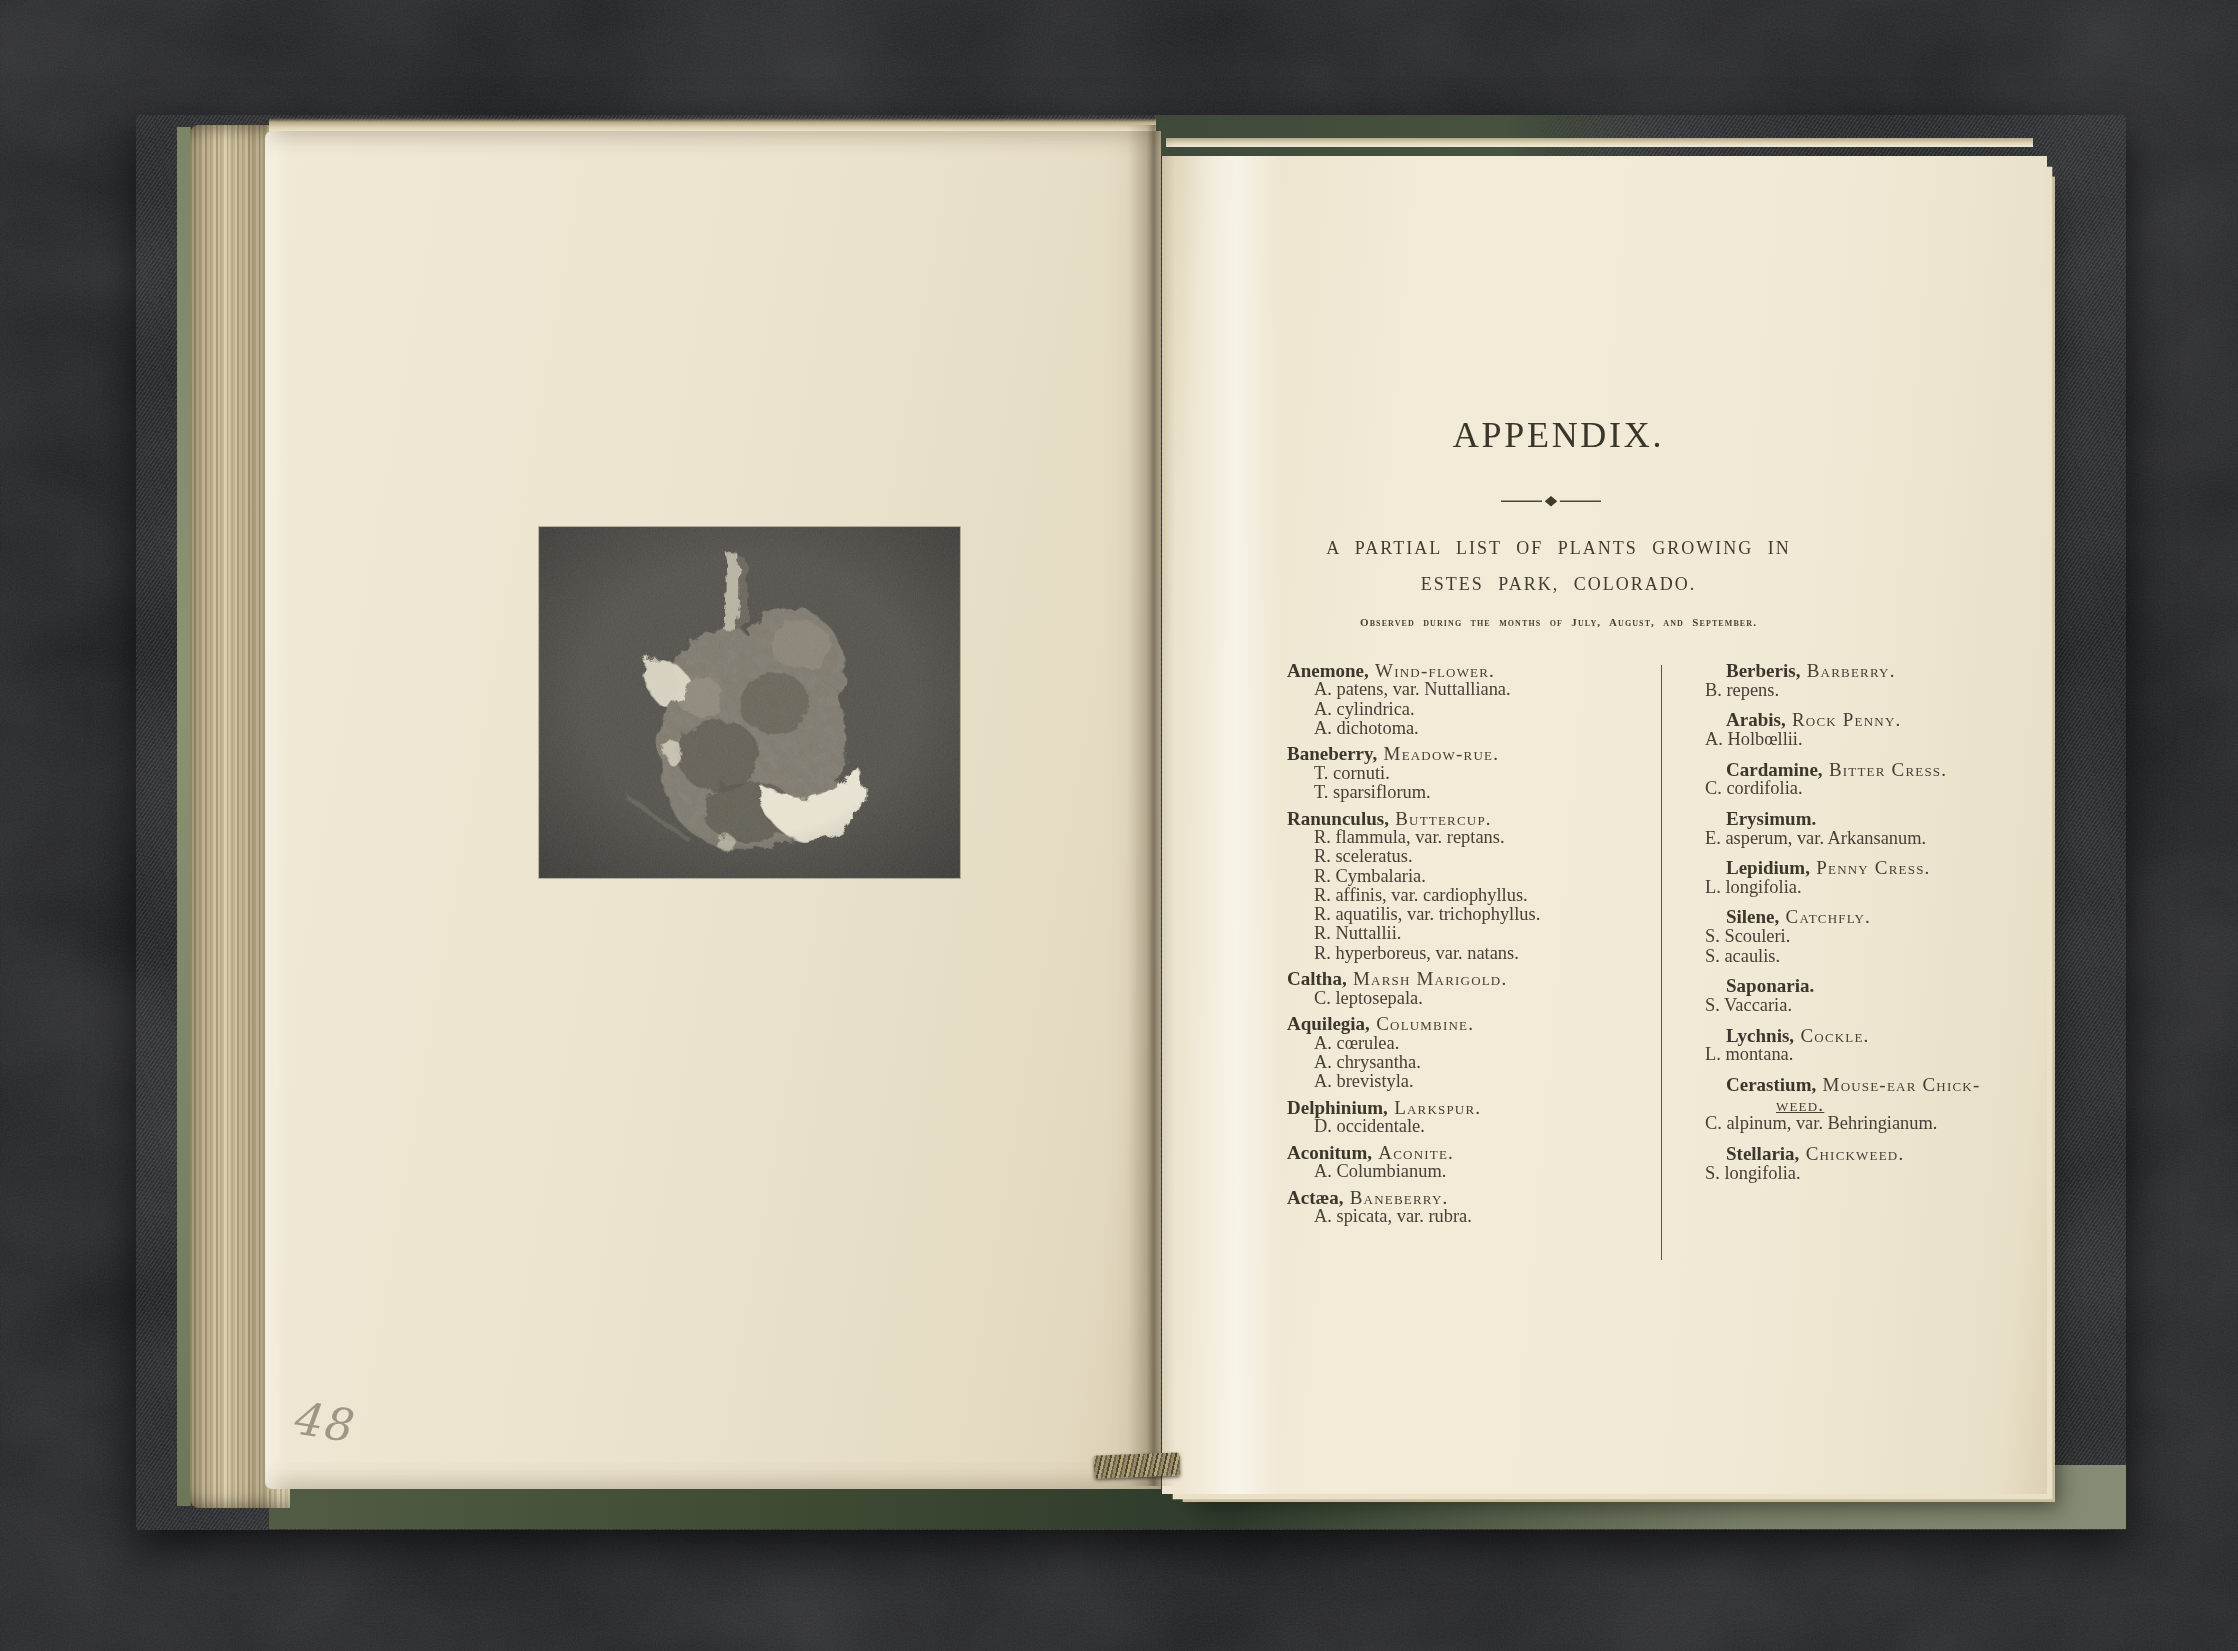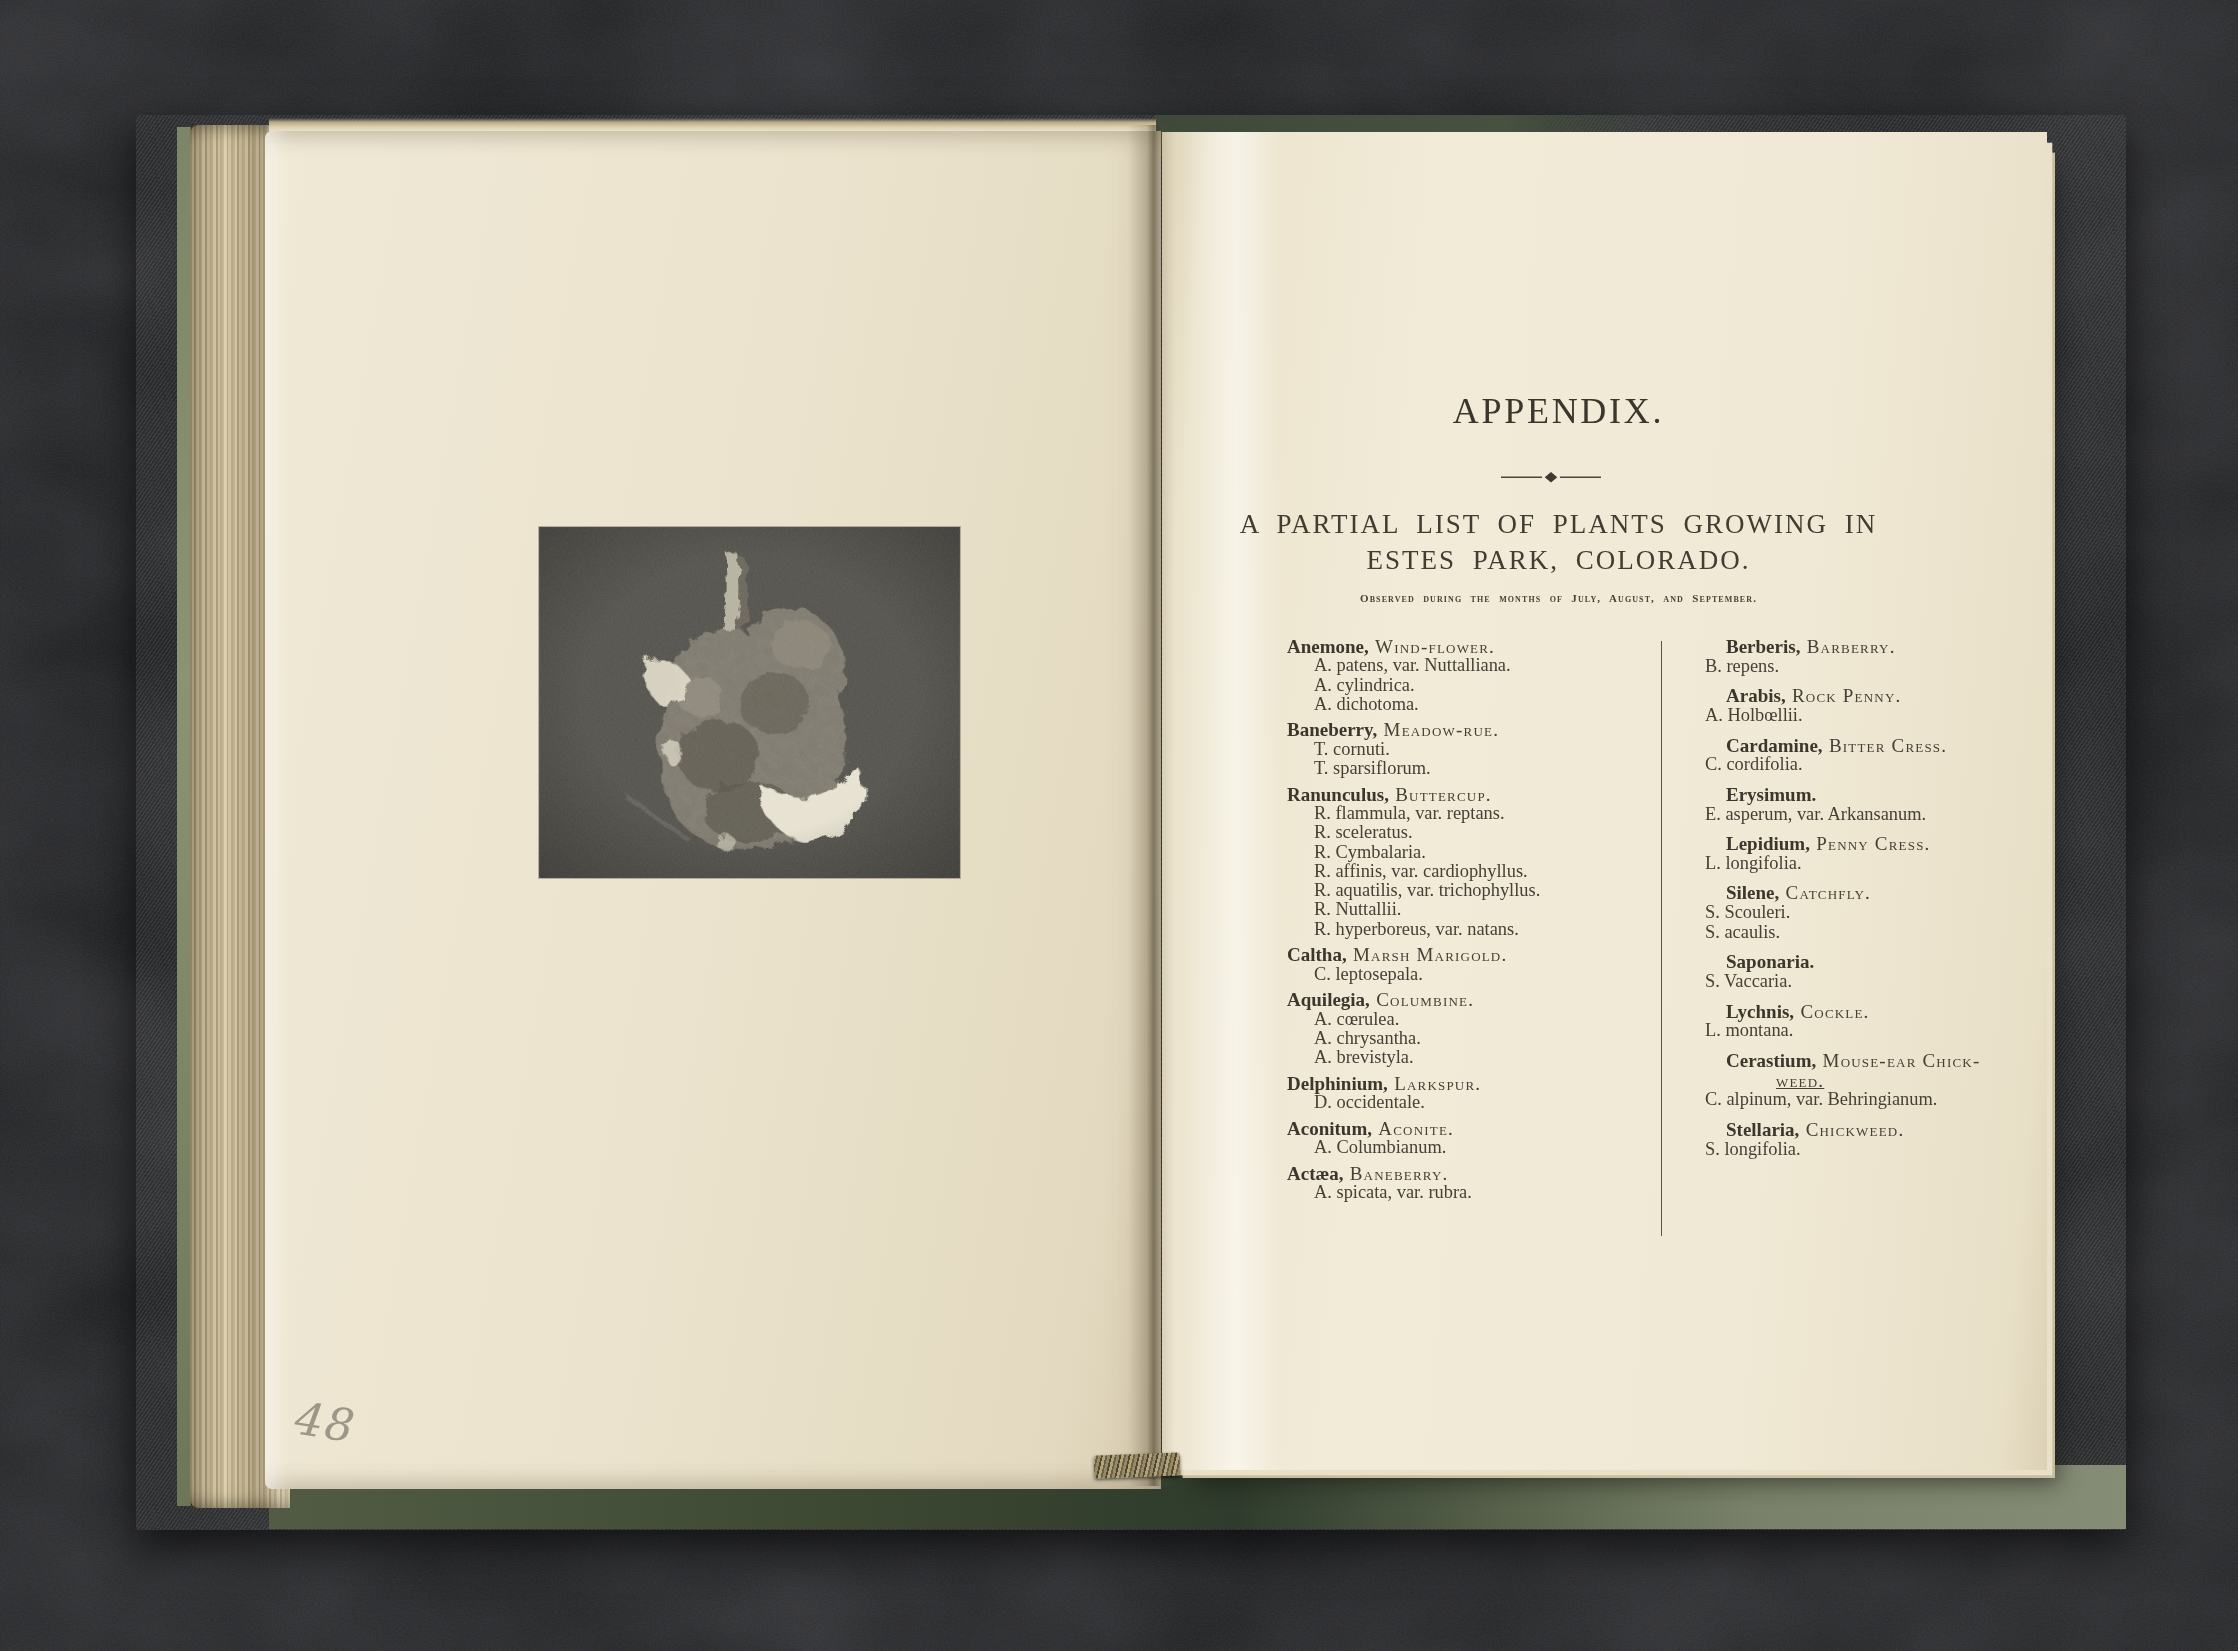--- a/index.html
+++ b/index.html
@@ -31,21 +31,21 @@
   
   .left-page{position:absolute;left:265px;top:131px;width:896px;height:1358px;z-index:4;
          background:linear-gradient(100deg,#f0e9d6 0%,#ebe3cd 50%,#e3d9c0 90%,#d8cdb1 100%);
          border-radius:7.2px 0 0 7.2px;
          box-shadow:inset 19.7px 0 23px -14.3px rgba(255,255,248,.8),
                     inset -30px 0 41px -19.7px rgba(94,80,50,.38),
                     inset 0 14.3px 19.7px -12.5px rgba(94,80,50,.34),
                     inset 0 -16px 21.5px -12.5px rgba(94,80,50,.30);}
   .left-page-top-leaves{position:absolute;left:269px;top:118px;width:887px;height:14.3px;z-index:4;
          background:linear-gradient(180deg,#a4967402,#b9aa86 30%,#ddd1b2 65%,#ece4cd 100%);}
-  .right-page{position:absolute;left:1162px;top:132px;width:885px;height:1338px;z-index:5;
+  .right-page{position:absolute;left:1162px;top:156px;width:885px;height:1338px;z-index:5;
          background:linear-gradient(95deg,#ddd3b8 0%,#ebe3cc 5%,#f2ebd8 28%,#f0e9d5 68%,#e8dfc7 95%,#dcd1b5 100%);
          box-shadow:8px 8px 0 -2.7px #e9e0c8, 14.3px 14.3px 0 -6.3px #c8bd9f, 23px 25px 19.7px -10.7px rgba(15,18,12,.5);}
   .right-page::before{content:"";position:absolute;left:19.7px;top:0;width:99px;height:100%;
          background:linear-gradient(90deg,rgba(255,255,250,0),rgba(255,255,252,.55) 55%,rgba(255,255,250,0));}
   .right-page-top-leaves{position:absolute;left:1166px;top:138px;width:867px;height:9px;z-index:5;
          background:linear-gradient(180deg,#b6a985,#e2d8bc 60%,#f0e9d6);}
   .gutter{position:absolute;left:1128px;top:125px;width:47px;height:1361px;z-index:7;
          background:linear-gradient(90deg,rgba(90,78,52,0) 0%,rgba(90,78,52,.22) 40%,rgba(58,50,32,.5) 55%,rgba(90,78,52,.16) 68%,rgba(90,78,52,0) 100%);}
   .stitching{position:absolute;left:1094px;top:1454px;width:86px;height:23px;z-index:8;transform:rotate(-2deg);
          background:repeating-linear-gradient(105deg,#b3a276 0 2.7px,#6a6148 2.7px 4.5px,#968a66 4.5px 7.2px,#4e4936 7.2px 9px);
@@ -57,21 +57,21 @@
   .pencil-number{position:absolute;left:30px;top:1265px;transform:rotate(9deg);
          font-family:"DejaVu Serif",serif;font-style:italic;font-size:45px;
          color:#8f8a7c;opacity:.85;letter-spacing:1.8px;}
 
   
   .headings{position:absolute;left:47px;top:0;width:699px;text-align:center;color:#3e3a30;}
   .appendix-title{position:absolute;left:0;top:258px;width:100%;
          font-size:36px;letter-spacing:2.7px;word-spacing:3.6px;color:#3a362c;}
   .ornament{position:absolute;left:50%;top:339px;transform:translateX(-58%);}
   .subtitle{position:absolute;left:0;top:374px;width:100%;
-         font-size:27px;line-height:36px;letter-spacing:2px;word-spacing:8px;color:#413d32;}
+         font-size:18px;line-height:36px;letter-spacing:2px;word-spacing:8px;color:#413d32;}
   .observed{position:absolute;left:0;top:460px;width:100%;
          font-variant:small-caps;font-weight:700;font-size:11px;
          letter-spacing:1.1px;word-spacing:4.5px;color:#474337;}
 
   
   .plant-list{position:absolute;left:125px;top:505px;width:752px;display:flex;color:#413d33;}
   .plant-col{width:374px;}
   .col-divider{width:0;border-left:1.8px solid #5a5548;height:595px;margin-top:3.6px;}
   .plant-col.second{flex:1;padding-left:16px;width:auto;}
   .entry{margin-top:6.3px;}

